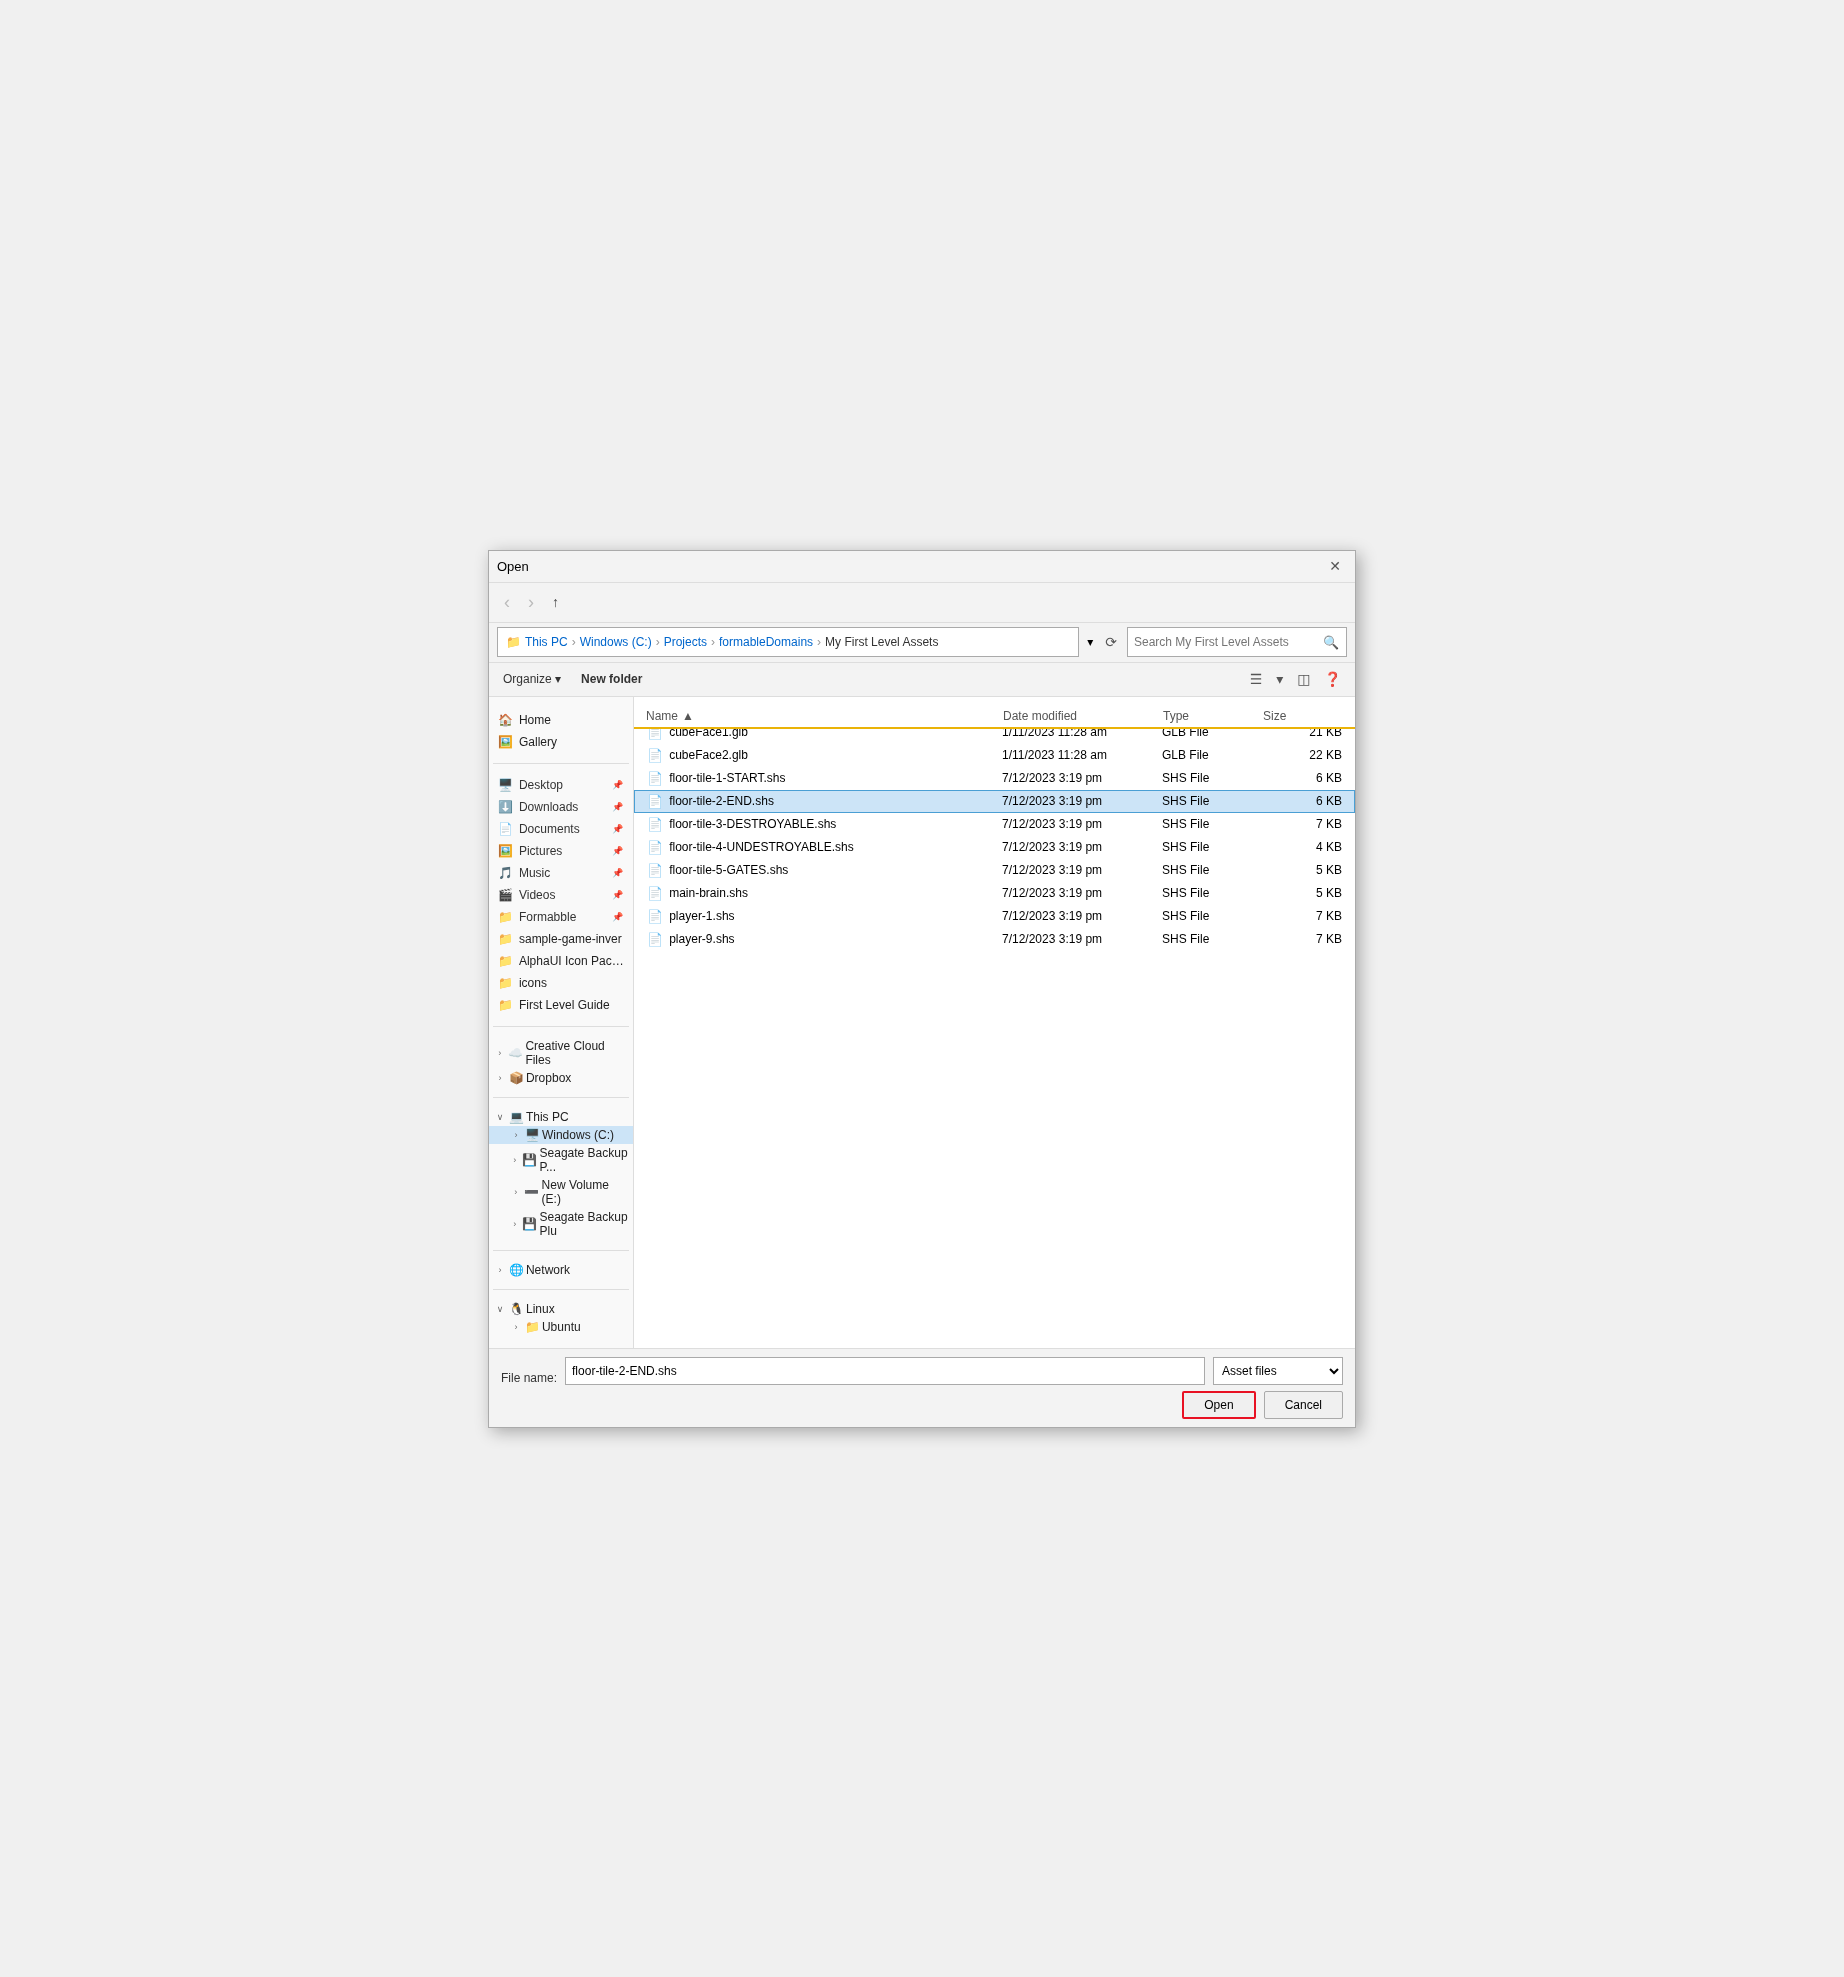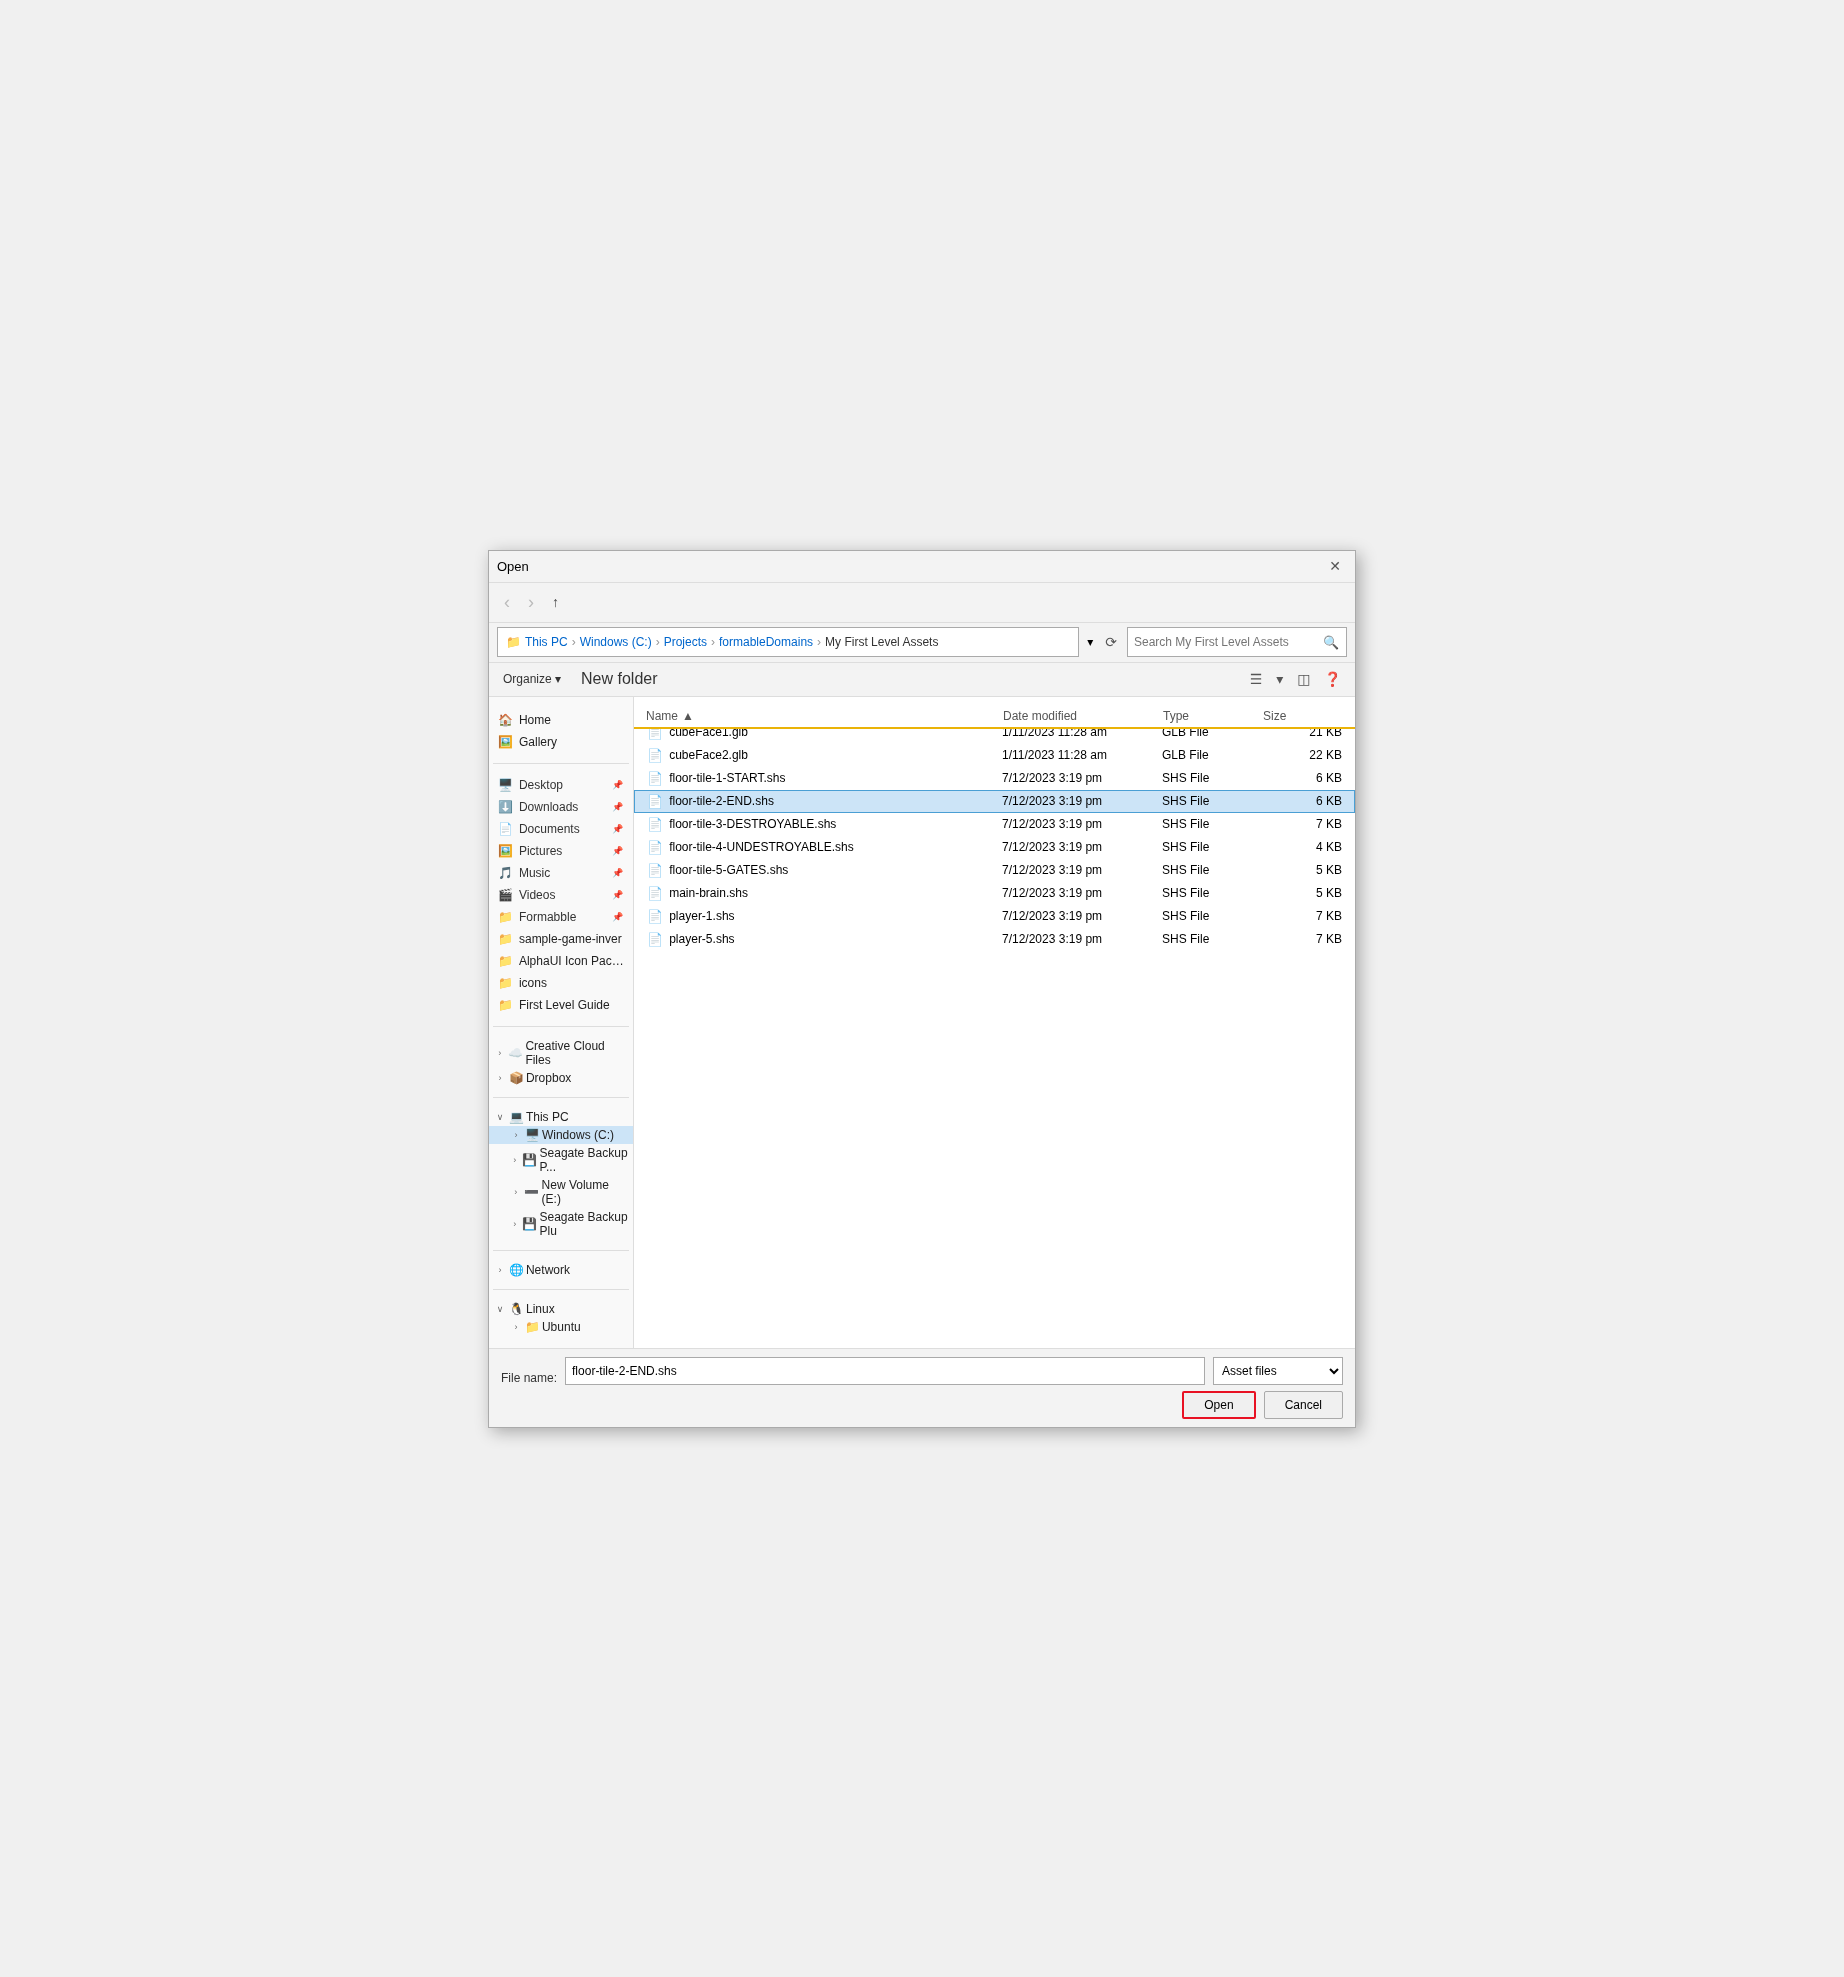--- a/index.html
+++ b/index.html
@@ -179,24 +179,25 @@
       cursor: pointer;
       font-size: 12px;
       color: #333;
       padding: 3px 6px;
       border-radius: 2px;
     }
     .new-folder-btn {
       background: none;
       border: none;
       cursor: pointer;
-      font-size: 16px;
+      font-size: 12px;
       color: #333;
       padding: 3px 6px;
       border-radius: 2px;
+      font-weight: bold;
     }
     .view-btns {
       margin-left: auto;
       display: flex;
       align-items: center;
       gap: 4px;
     }
     .view-btn {
       background: none;
       border: none;
@@ -571,21 +572,21 @@
         <span class="file-icon">📄</span>
         <span class="file-name-text">player-1.shs</span>
       </div>
       <div>7/12/2023 3:19 pm</div>
       <div>SHS File</div>
       <div class="size-cell">7 KB</div>
     </div>
           <div class="file-row">
       <div class="file-name-cell">
         <span class="file-icon">📄</span>
-        <span class="file-name-text">player-5.shs</span>
+        <span class="file-name-text">player-9.shs</span>
       </div>
       <div>7/12/2023 3:19 pm</div>
       <div>SHS File</div>
       <div class="size-cell">7 KB</div>
     </div>
         </div>
     </div>
   </div>
 
   <div class="bottom-bar">

